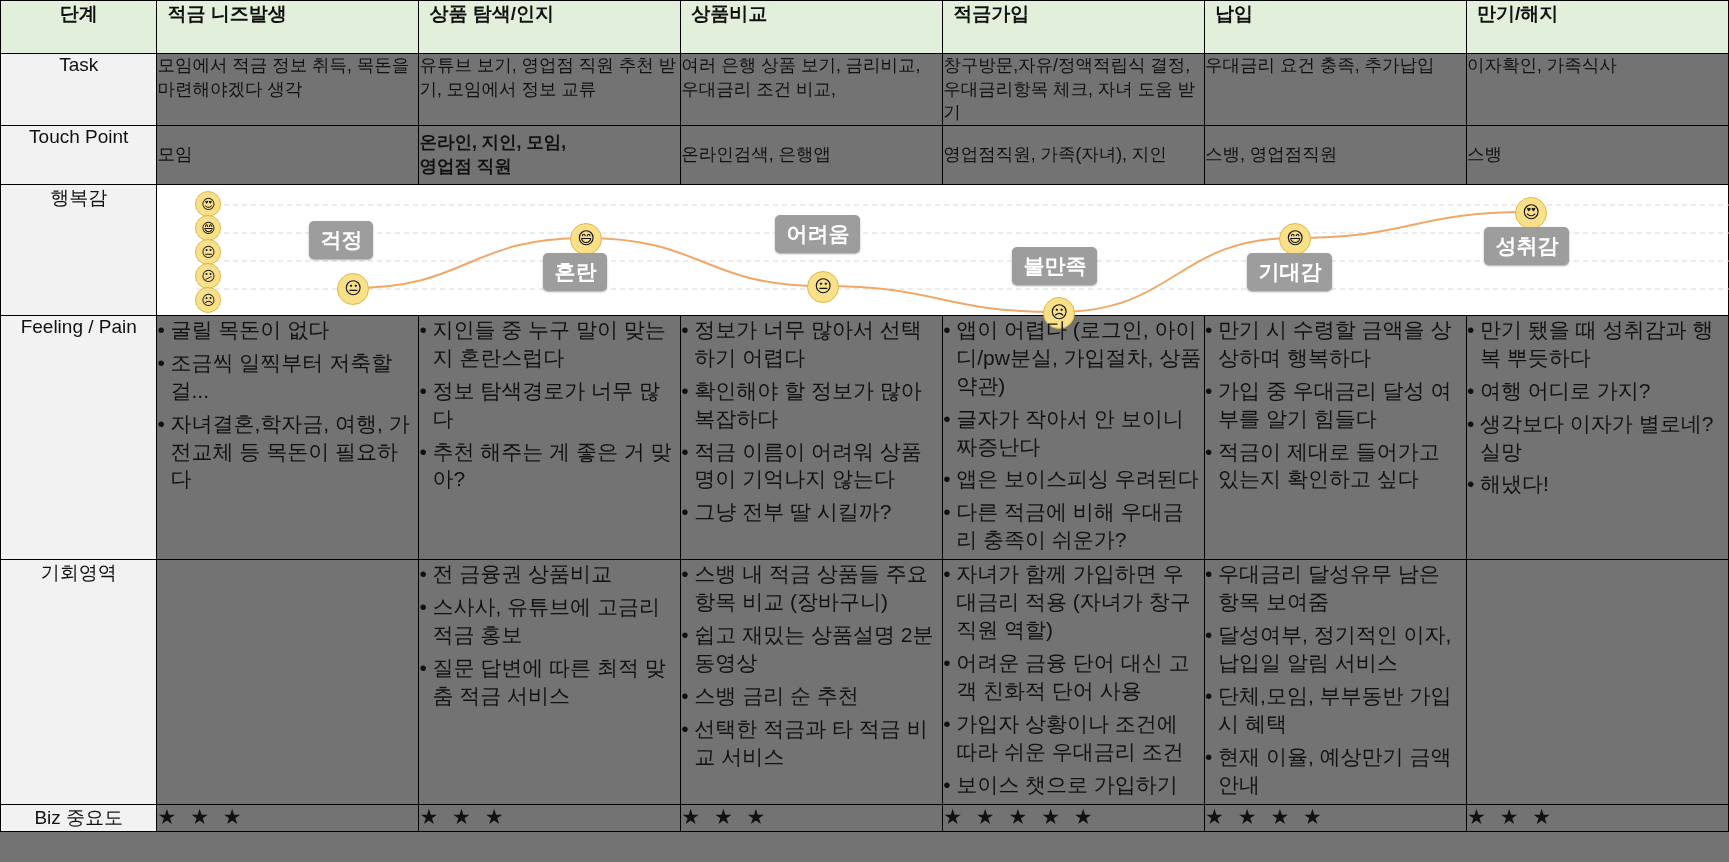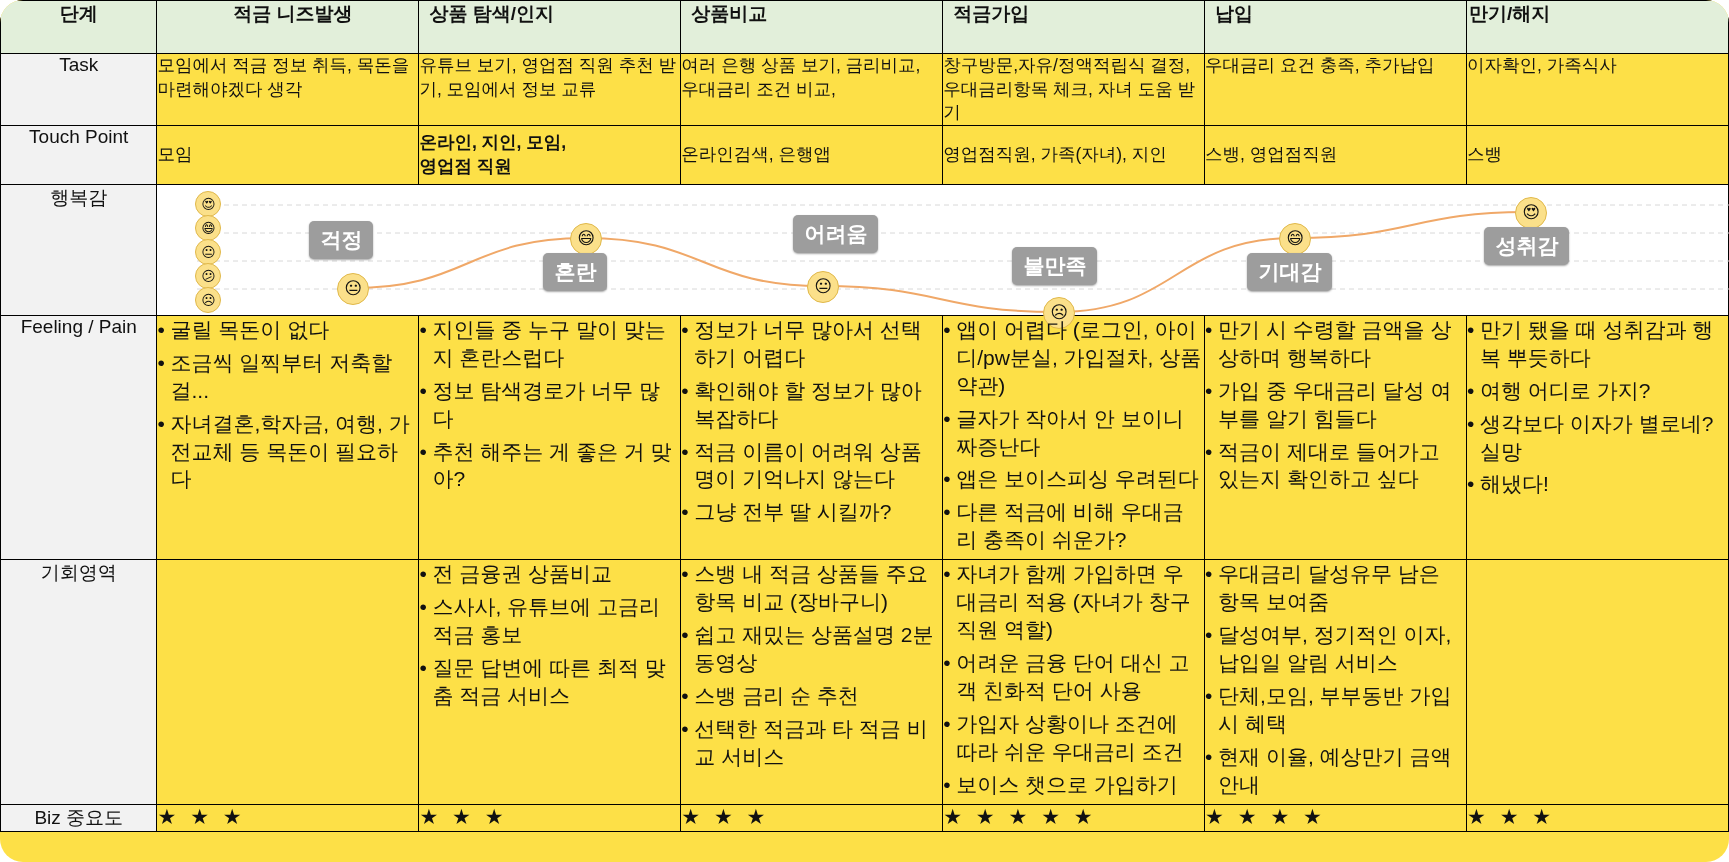--- a/index.html
+++ b/index.html
@@ -1,17 +1,17 @@
 <!DOCTYPE html>
 <html><head>
 <meta charset="utf-8">
 <style>
   html,body{margin:0;padding:0;background:#fff;}
   body{font-family:"Liberation Sans","DejaVu Sans",sans-serif;color:#111;}
-  #page{width:1729px;height:862px;position:relative;overflow:hidden;background:#fde047;border-radius:23px;}
+  #page{width:1729px;height:862px;position:relative;overflow:hidden;background:#737373;}
   table.journey{border-collapse:collapse;table-layout:fixed;width:1729px;}
   table.journey td,table.journey th{border:1px solid #000;vertical-align:top;padding:0;}
   .rowlabel{background:#f2f2f2;text-align:center;vertical-align:middle;font-weight:normal;font-size:19px;}
   .headcell{background:#e2efda;text-align:center;vertical-align:middle;font-weight:bold;font-size:19px;height:52px;}
   .cell{font-size:17.5px;line-height:1.35;padding:9px 10px 10px 10px;}
   ul.blist{margin:0;padding:0;list-style:none;}
   ul.blist li{position:relative;padding-left:13px;margin-bottom:5px;font-size:21px;line-height:1.33;}
   ul.blist li:before{content:"•";position:absolute;left:0;top:0;}
   .stars{font-size:21px;letter-spacing:4px;padding:10px;}
   .happy-cell{padding:0;position:relative;height:130px;background:#fff;}
@@ -33,26 +33,26 @@
         <col class="cc">
         <col class="cc">
         <col class="cc">
         <col class="cc">
         <col class="cc">
         <col class="cc">
       </colgroup>
   <tbody>
     <tr>
       <th class="headcell">단계</th>
-      <th class="headcell" style="text-align:center;padding-left:10px;">적금 니즈발생</th>
+      <th class="headcell" style="text-align:left;padding-left:10px;">적금 니즈발생</th>
       <th class="headcell" style="text-align:left;padding-left:10px;">상품 탐색/인지</th>
       <th class="headcell" style="text-align:left;padding-left:10px;">상품비교</th>
       <th class="headcell" style="text-align:left;padding-left:10px;">적금가입</th>
       <th class="headcell" style="text-align:left;padding-left:10px;">납입</th>
-      <th class="headcell" style="text-align:left;padding-left:2px;">만기/해지</th>
+      <th class="headcell" style="text-align:left;padding-left:10px;">만기/해지</th>
     </tr>
 
     <tr>
       <td class="rowlabel">Task</td>
       <td class="cell" style="height:66px">모임에서 적금 정보 취득, 목돈을 마련해야겠다 생각</td>
       <td class="cell">유튜브 보기, 영업점 직원 추천 받기, 모임에서 정보 교류</td>
       <td class="cell">여러 은행 상품 보기, 금리비교, 우대금리 조건 비교,</td>
       <td class="cell">창구방문,자유/정액적립식 결정, 우대금리항목 체크, 자녀 도움 받기</td>
       <td class="cell">우대금리 요건 충족, 추가납입</td>
       <td class="cell">이자확인, 가족식사</td>
@@ -83,21 +83,21 @@
               <div class="scale-emoji" style="left: 38px; top: 6px;">😍</div>
               <div class="scale-emoji" style="left: 38px; top: 30px;">😄</div>
               <div class="scale-emoji" style="left: 38px; top: 54px;">😐</div>
               <div class="scale-emoji" style="left: 38px; top: 78px;">😕</div>
               <div class="scale-emoji" style="left: 38px; top: 102px;">☹</div>
               <div class="emoji" style="left: 180px; top: 88px;">😐</div>
               <div class="tag" style="left: 152px; top: 36px;">걱정</div>
               <div class="emoji" style="left: 413px; top: 38px;">😄</div>
               <div class="tag" style="left: 386px; top: 68px;">혼란</div>
               <div class="emoji" style="left: 650px; top: 86px;">😐</div>
-              <div class="tag" style="left: 636px; top: 30px;">어려움</div>
+              <div class="tag" style="left: 618px; top: 30px;">어려움</div>
               <div class="emoji" style="left: 886px; top: 112px;">☹</div>
               <div class="tag" style="left: 855px; top: 62px;">불만족</div>
               <div class="emoji" style="left: 1122px; top: 38px;">😄</div>
               <div class="tag" style="left: 1090px; top: 68px;">기대감</div>
               <div class="emoji" style="left: 1358px; top: 12px;">😍</div>
               <div class="tag" style="left: 1327px; top: 42px;">성취감</div>
             </div>
       </td>
     </tr>
 

